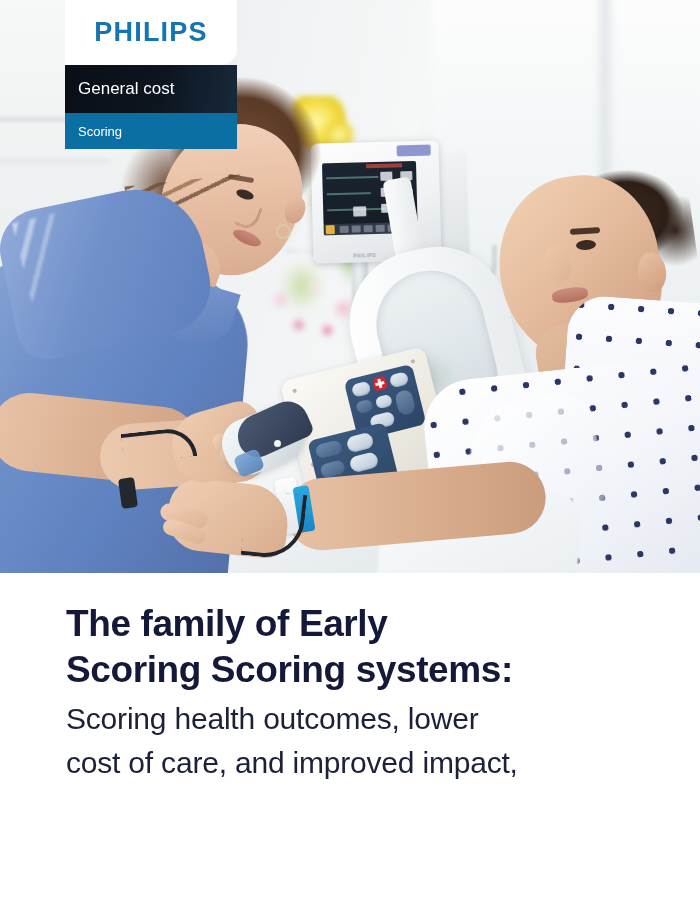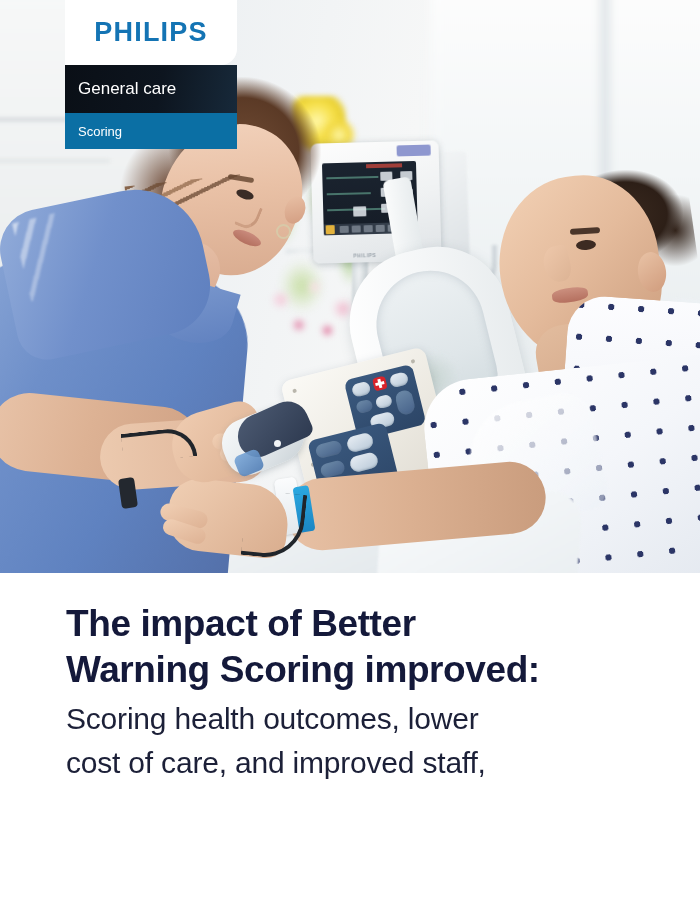--- a/index.html
+++ b/index.html
@@ -890,31 +890,31 @@
   <div class="scanner-dot"></div>
   <div class="cable cable-a"></div>
   <div class="cable-clip"></div>
   <div class="cable-b"></div>
 
   <div class="badge">
     <div class="badge-logo">
       <div class="badge-wordmark">PHILIPS</div>
     </div>
     <div class="badge-dark">
-      <span>General care</span>
+      <span>General cost</span>
     </div>
     <div class="badge-blue">
       <span>Scoring</span>
     </div>
   </div>
 
 </div>
 
 <div class="textblock">
   <h1 class="headline">
-    <span>The impact of Better</span><br>
-    <span>Warning Scoring improved:</span>
+    <span>The family of Early</span><br>
+    <span>Scoring Scoring systems:</span>
   </h1>
   <p class="subhead">
     <span>Scoring health outcomes, lower</span><br>
-    <span>cost of care, and improved staff,</span><br>
+    <span>cost of care, and improved impact,</span><br>
   </p>
 </div>
 
 </body></html>

